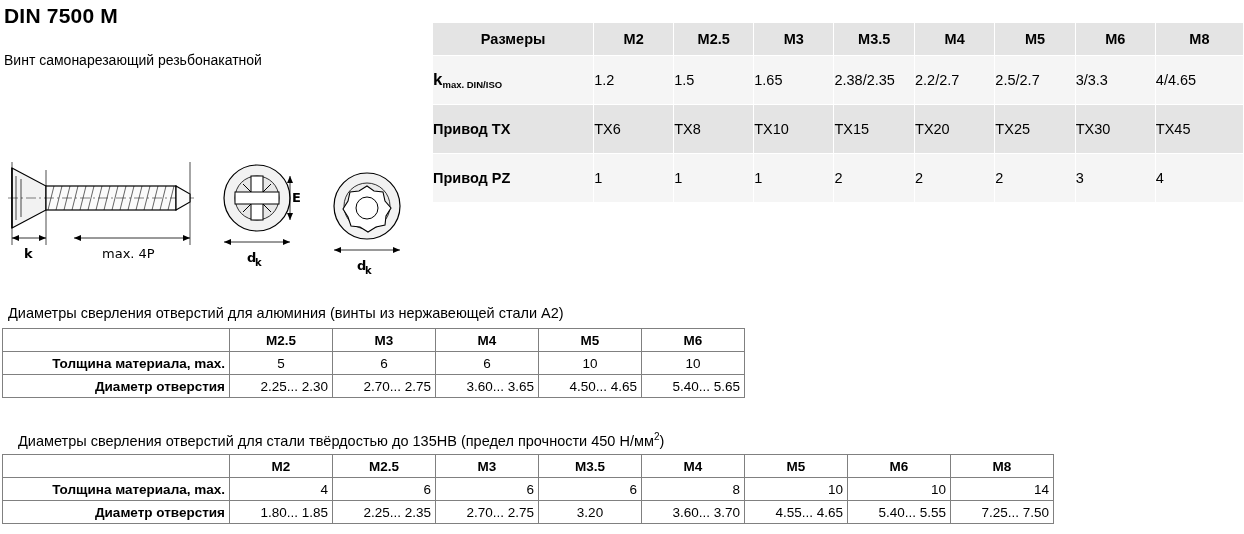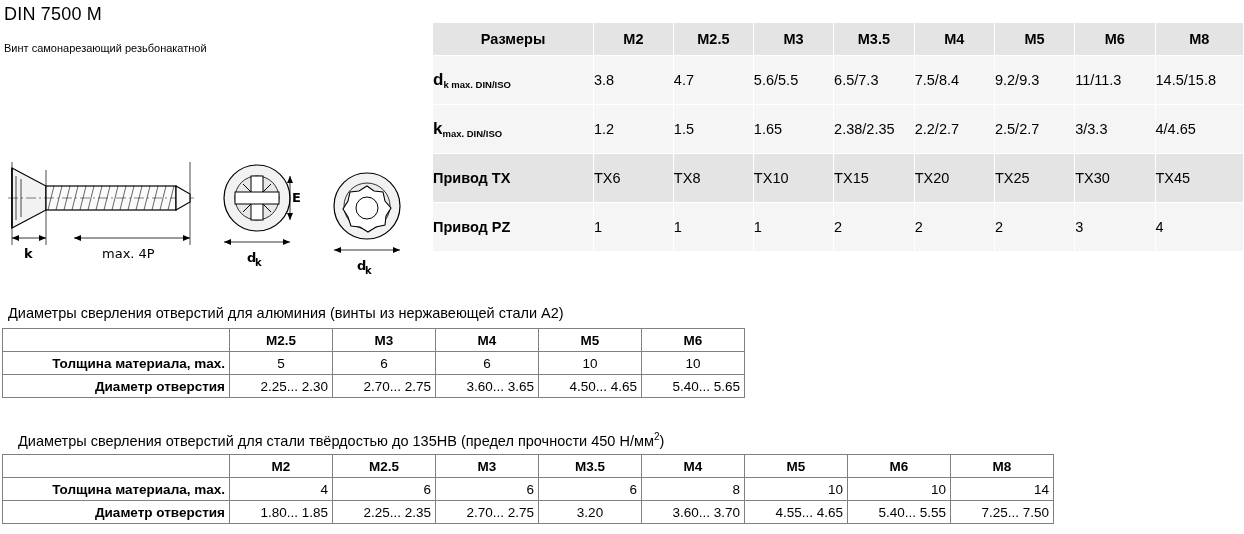--- a/index.html
+++ b/index.html
@@ -17,27 +17,27 @@
   }
 
   
   #left-col {
     position: absolute;
     left: 4px;
     top: 4px;
     width: 424px;
   }
   #doc-title {
-    font-size: 18px;
-    font-weight: normal;
+    font-size: 21px;
+    font-weight: bold;
     letter-spacing: 0.2px;
-    margin: 0 0 17px 0;
+    margin: 0 0 24px 0;
   }
   .subtitle-line {
-    font-size: 11px;
+    font-size: 14px;
     margin-bottom: 20px;
     white-space: nowrap;
   }
 
   
   #drawing {
     position: absolute;
     left: 2px;
     top: 150px;
     width: 420px;
@@ -244,33 +244,20 @@
       <th class="datacell">M3.5</th>
       <th class="datacell">M4</th>
       <th class="datacell">M5</th>
       <th class="datacell">M6</th>
       <th class="wide">M8</th>
     </tr>
   </thead>
   <tbody>
     <tr class="alt">
       <td class="rowlabel">
-        <span class="bigvar">d</span><span class="sub">k max. DIN/ISO</span>
-      </td>
-      <td class="datacell">3.8</td>
-      <td class="datacell">4.7</td>
-      <td class="datacell">5.6/5.5</td>
-      <td class="datacell">6.5/7.3</td>
-      <td class="datacell">7.5/8.4</td>
-      <td class="datacell">9.2/9.3</td>
-      <td class="datacell">11/11.3</td>
-      <td class="wide">14.5/15.8</td>
-    </tr>
-    <tr class="alt">
-      <td class="rowlabel">
         <span class="bigvar">k</span><span class="sub">max. DIN/ISO</span>
       </td>
       <td class="datacell">1.2</td>
       <td class="datacell">1.5</td>
       <td class="datacell">1.65</td>
       <td class="datacell">2.38/2.35</td>
       <td class="datacell">2.2/2.7</td>
       <td class="datacell">2.5/2.7</td>
       <td class="datacell">3/3.3</td>
       <td class="wide">4/4.65</td>

